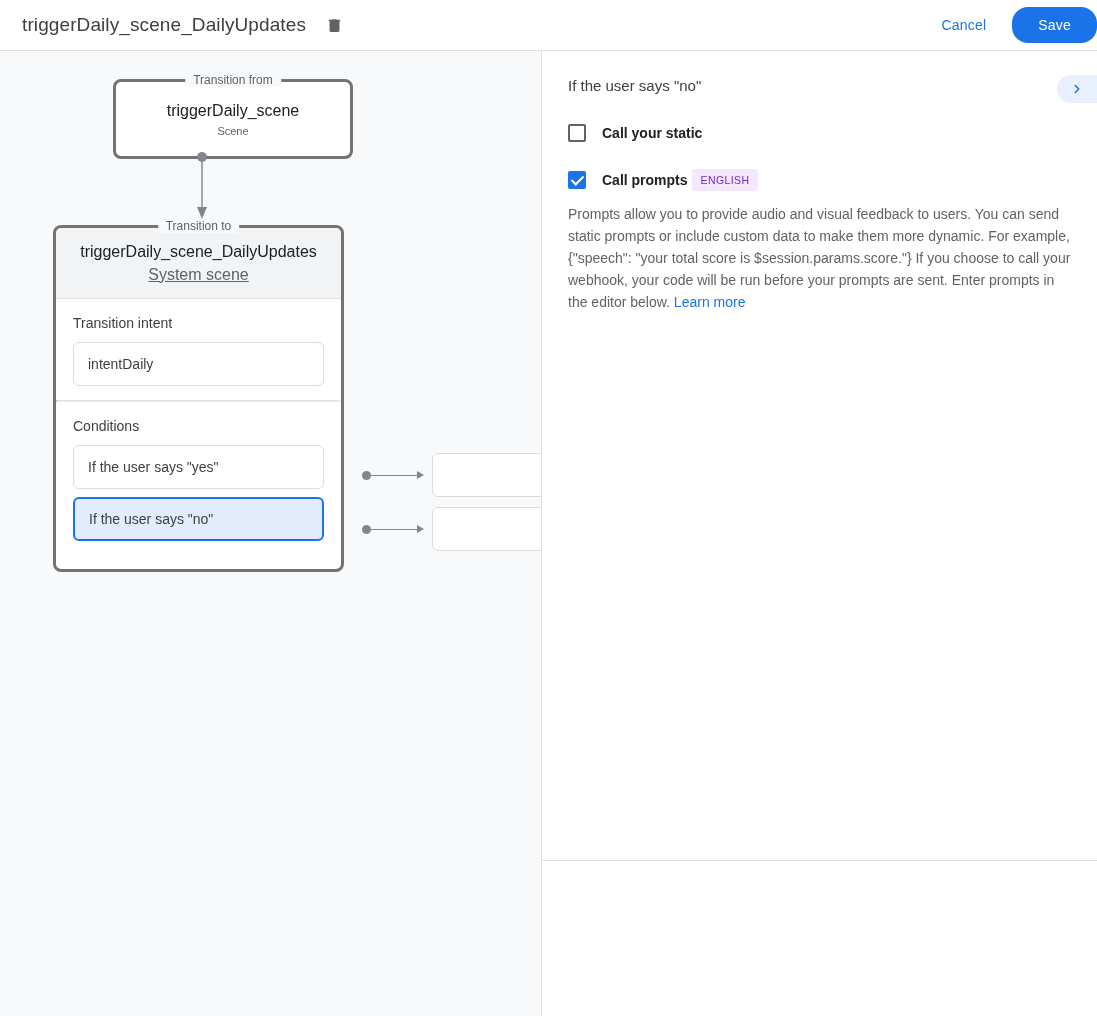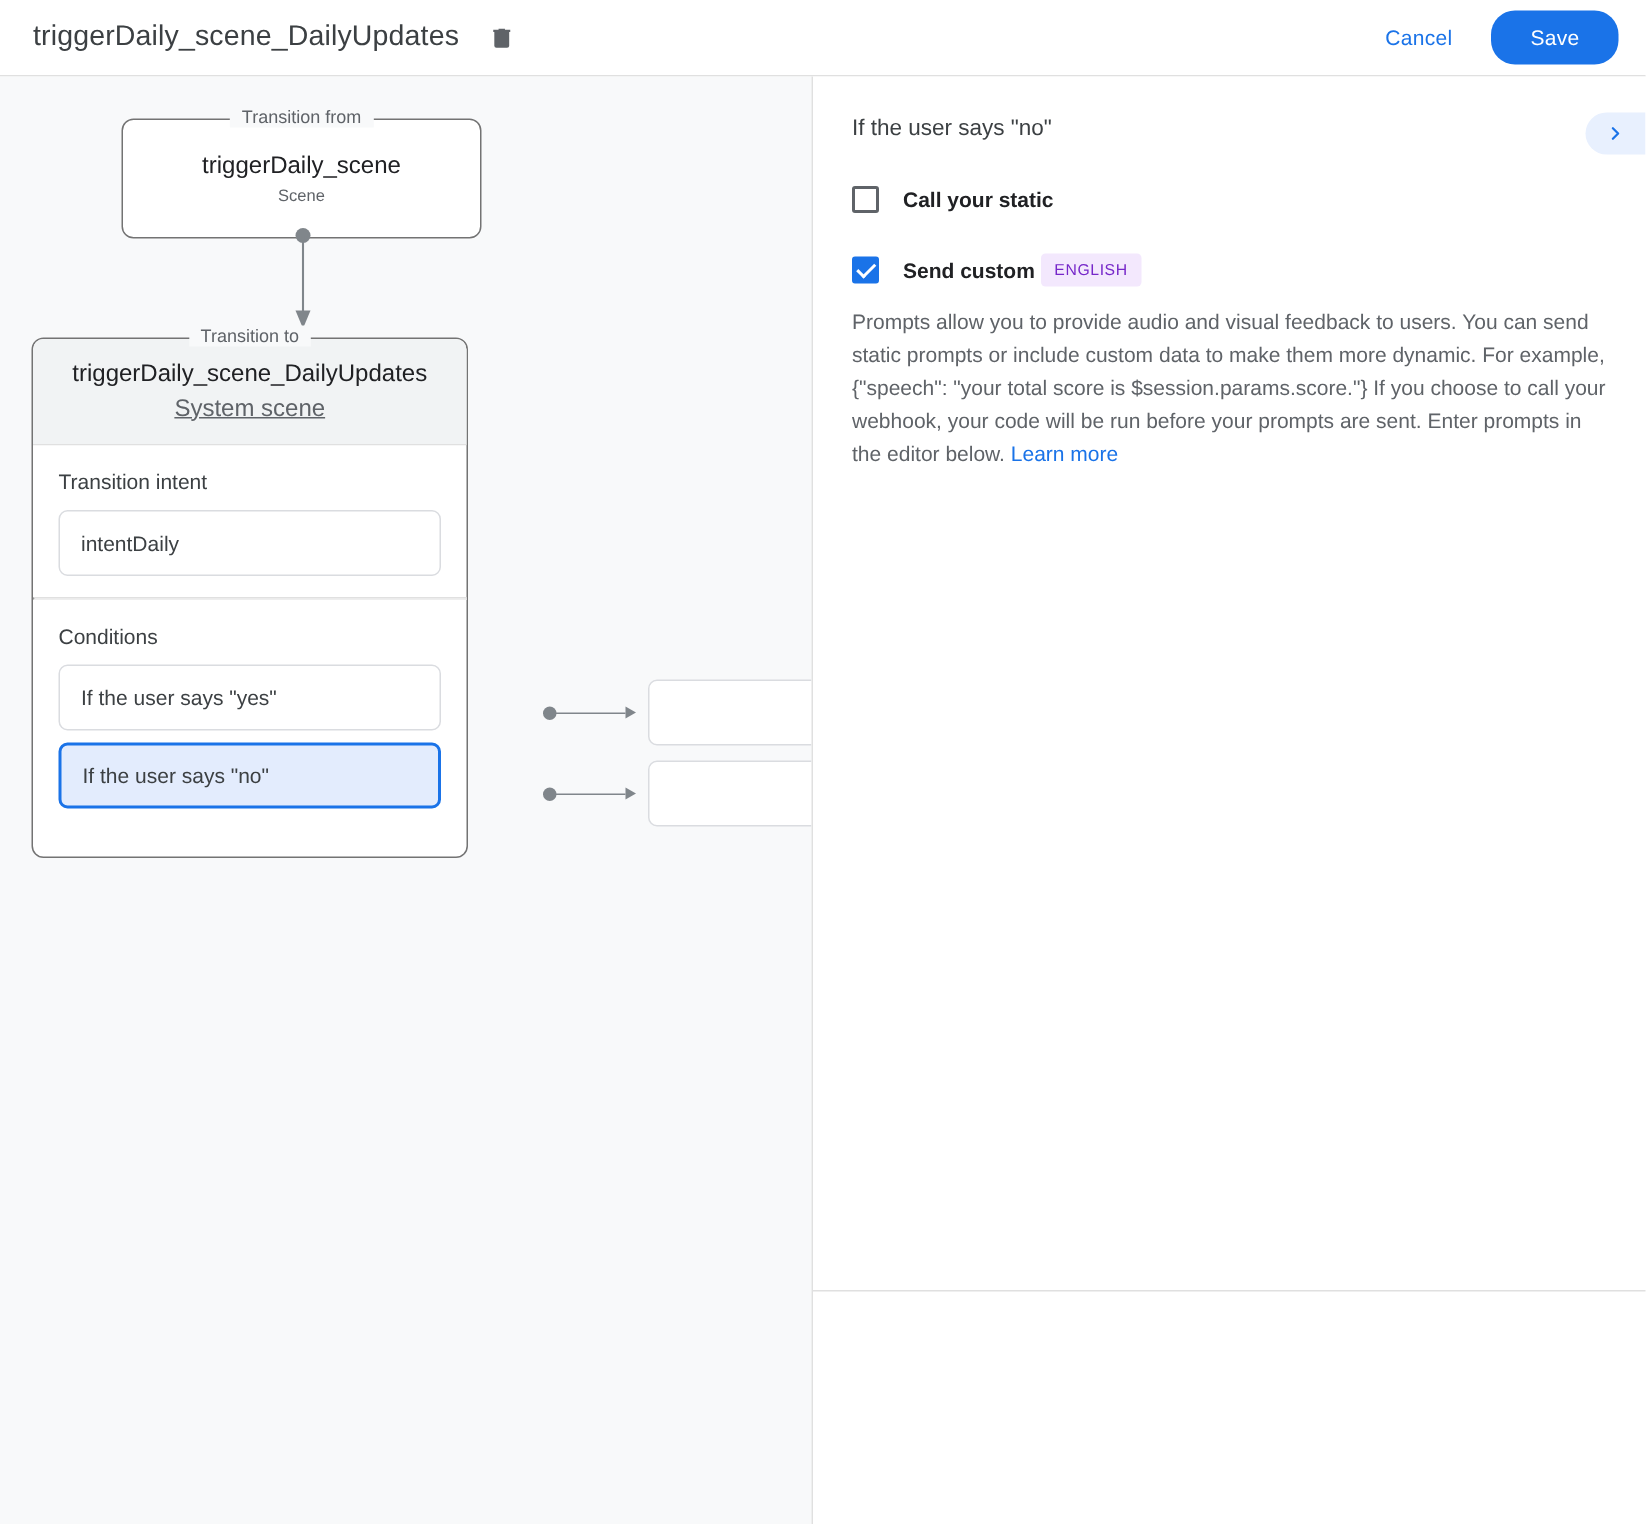--- a/index.html
+++ b/index.html
@@ -24,21 +24,20 @@
     color: #3c4043;
     letter-spacing: .1px;
   }
   #delete-btn {
     margin-left: 14px; width: 28px; height: 28px;
     display: flex; align-items: center; justify-content: center;
     border-radius: 50%; cursor: pointer;
   }
   #topbar-right {
     margin-left: auto; display: flex; align-items: center; gap: 10px;
-    margin-right: 18px;
   }
   #cancel-btn {
     color: #1a73e8; font-size: 14px; font-weight: 500;
     padding: 8px 16px; border-radius: 4px; cursor: pointer;
     background: transparent; border: none; letter-spacing:.2px;
   }
   #save-btn {
     background: #1a73e8; color: #fff; font-size: 14px; font-weight: 500;
     padding: 10px 26px; border-radius: 16px; border: none; cursor: pointer;
     letter-spacing:.2px;
@@ -46,23 +45,24 @@
 
   
   #canvas {
     position: absolute; top: 51px; left: 0; width: 541px; height: 965px;
     background: #f8f9fa;
     overflow: hidden;
   }
 
   .fieldset-box {
     position: absolute;
-    border: 1px solid #737373;
+    border: 3px solid #737373;
     border-radius: 8px;
     background: #ffffff;
+    margin-left: 32px;
   }
   .fieldset-legend {
     position: absolute;
     top: -9px; left: 50%; transform: translateX(-50%);
     background: #f8f9fa;
     padding: 0 8px;
     font-size: 12px;
     color: #5f6368;
     white-space: nowrap;
   }
@@ -266,21 +266,21 @@
     </svg>
   </div>
 
   <div class="chk-row" style="margin-top:30px;">
     <div class="chk"></div>
     <div class="chk-label">Call your static</div>
   </div>
 
   <div class="chk-row" style="margin-top:27px;">
     <div class="chk checked"></div>
-    <div class="chk-label">Send custom</div>
+    <div class="chk-label">Call prompts</div>
     <div class="lang-badge">ENGLISH</div>
   </div>
 
   <div id="prompts-desc"><span>Prompts allow you to provide audio and visual feedback to users. You can send static prompts or include custom data to make them more dynamic. For example, {"speech": "your total score is $session.params.score."} If you choose to call your webhook, your code will be run before your prompts are sent. Enter prompts in the editor below.</span> <a href="#">Learn more</a></div>
 
   <div id="panel-divider"></div>
 
 </div>
 
 </body></html>

